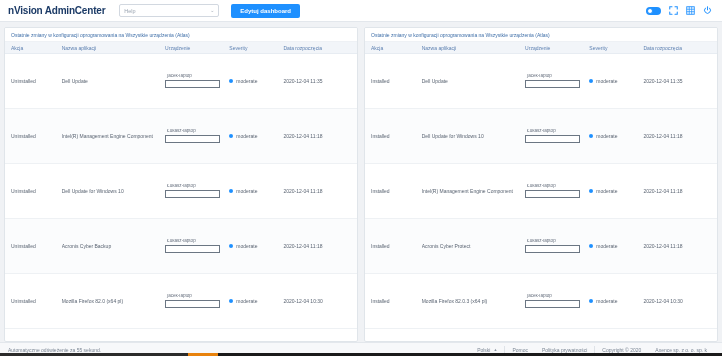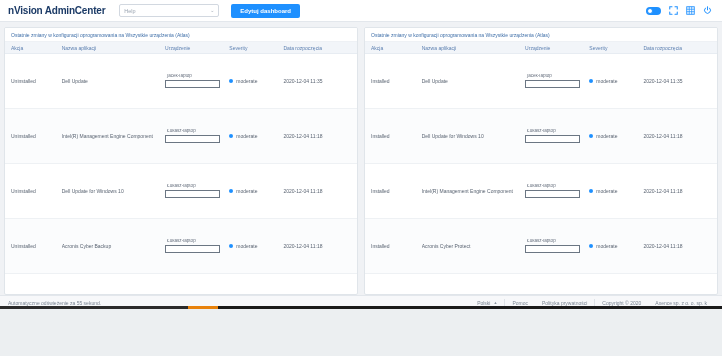--- a/index.html
+++ b/index.html
@@ -3,21 +3,21 @@
 <meta charset="utf-8">
 <style>
   html,body{margin:0;padding:0;}
   body{
     width:722px;height:356px;overflow:hidden;
     background:#eceff1;
     font-family:"Liberation Sans","DejaVu Sans",sans-serif;
     font-size:6px;color:#44546a;
     -webkit-font-smoothing:antialiased;
   }
-  .app{width:722px;height:309px;display:flex;flex-direction:column;background:#f0f2f5;position:relative;}
+  .app{width:722px;height:356px;display:flex;flex-direction:column;background:#f0f2f5;position:relative;}
 
   
   .topbar{
     height:22px;min-height:22px;background:#ffffff;
     display:flex;align-items:center;padding:0 8px;
     border-bottom:1px solid #e3e7ec;box-sizing:border-box;
   }
   .brand{font-size:10px;font-weight:bold;color:#1b3a66;letter-spacing:-.2px;white-space:nowrap;}
   .dropdown{
     margin-left:14px;width:100px;height:13px;border:1px solid #d2d8e0;border-radius:2px;

